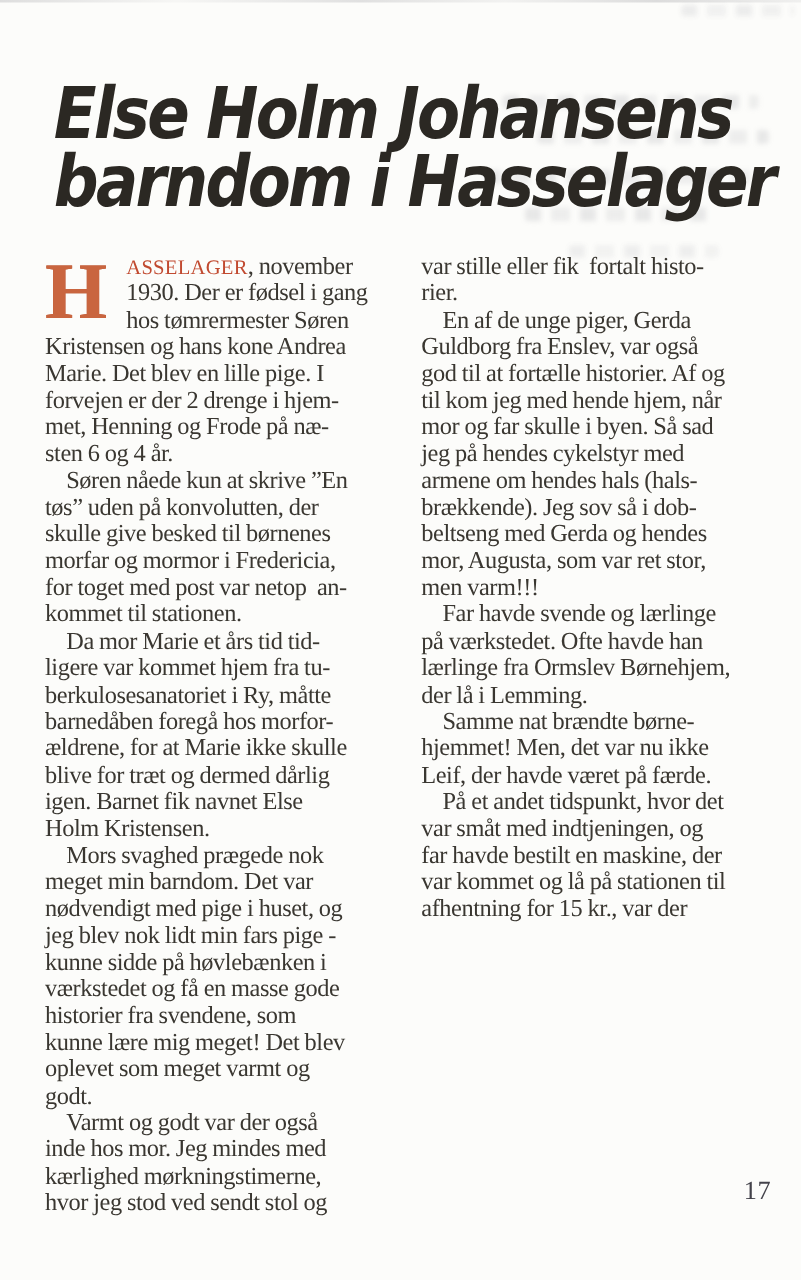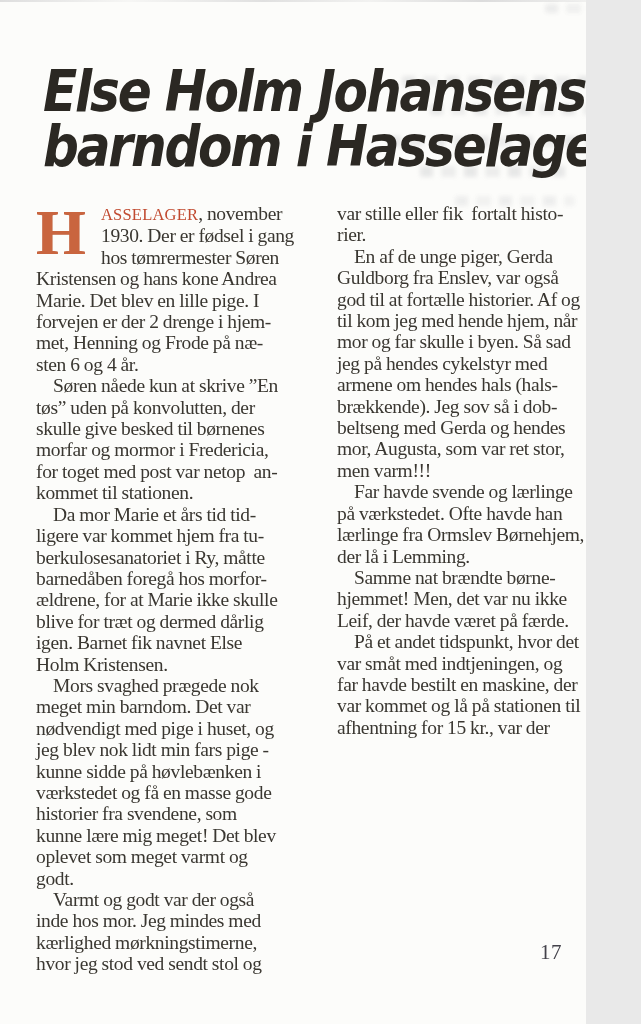--- a/index.html
+++ b/index.html
@@ -4,21 +4,21 @@
 <style>
   html,body{margin:0;padding:0;}
   body{
     width:641px;height:1024px;
     background:#e9e9e9;
     font-family:"Liberation Serif", serif;
     overflow:hidden;
   }
   .page{
     position:relative;
-    width:586px;height:1024px;
+    width:641px;height:1024px;
     background:#fcfcfa;
     overflow:hidden;
   }
   
   .top-edge{
     position:absolute;top:0;left:0;right:0;height:2px;
     background:linear-gradient(90deg,
       rgba(70,70,80,.30) 0%, rgba(70,70,80,.06) 22%,
       rgba(70,70,80,.28) 45%, rgba(70,70,80,.10) 63%,
       rgba(70,70,80,.32) 82%, rgba(70,70,80,.12) 100%);

